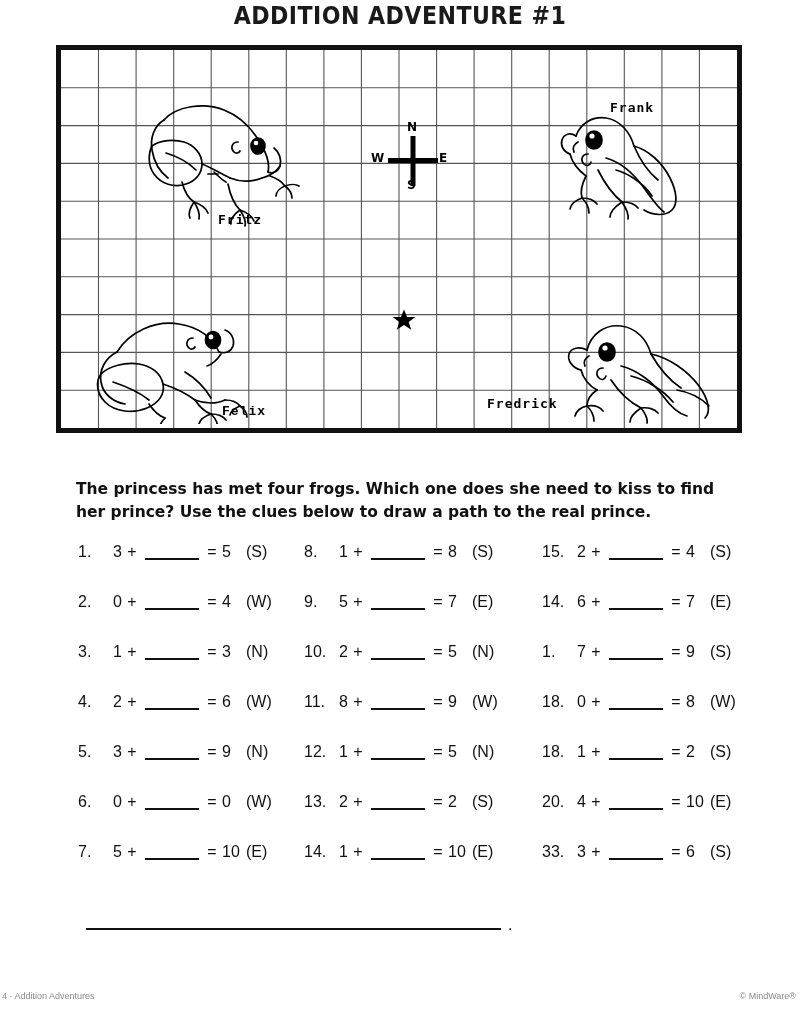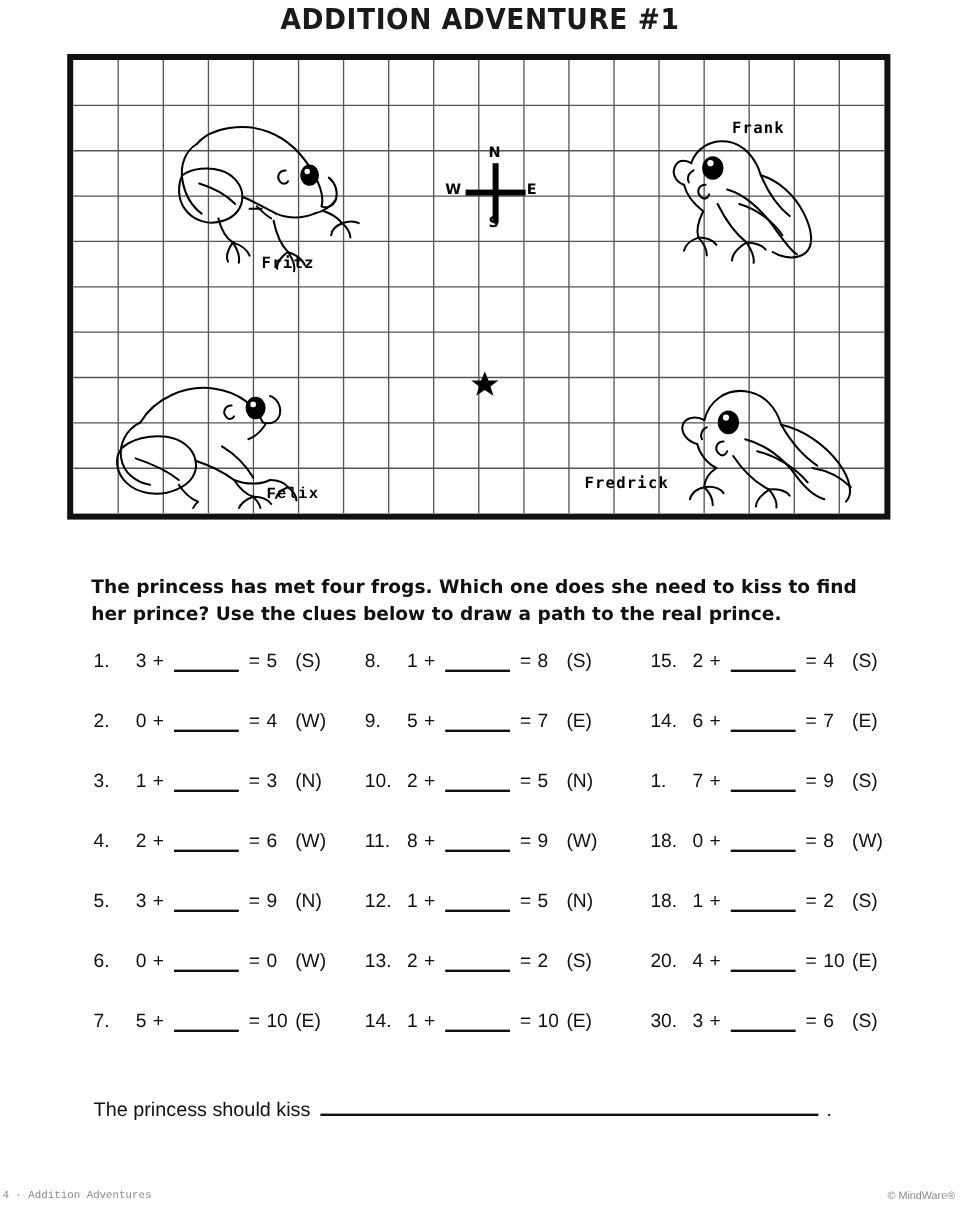--- a/index.html
+++ b/index.html
@@ -172,21 +172,21 @@
     top: 991px;
     width: 800px;
     height: 20px;
   }
   #footer-left {
     position: absolute;
     left: 2px;
     top: 0;
     font-size: 9px;
     color: #8a8a8a;
-    font-family: Liberation Mono, monospace;
+    font-family: Liberation Sans, sans-serif;
   }
   #footer-right {
     position: absolute;
     right: 4px;
     top: 0;
     font-size: 9px;
     color: #8a8a8a;
     font-family: "Liberation Sans", sans-serif;
   }
 </style>
@@ -553,34 +553,33 @@
     <div class="problem-row">
       <span class="p-num">20.</span>
       <span class="p-addend">4</span>
       <span class="p-plus">+</span>
       <span class="p-blank"></span>
       <span class="p-eq">=</span>
       <span class="p-sum">10</span>
       <span class="p-dir">(E)</span>
     </div>
     <div class="problem-row">
-      <span class="p-num">30.</span>
+      <span class="p-num">33.</span>
       <span class="p-addend">3</span>
       <span class="p-plus">+</span>
       <span class="p-blank"></span>
       <span class="p-eq">=</span>
       <span class="p-sum">6</span>
       <span class="p-dir">(S)</span>
     </div>
   </div>
 
 </div>
 
 <div id="answer-line">
-  <span>The princess should kiss</span>
   <span id="answer-blank"></span>
   <span>.</span>
 </div>
 
 <div id="footer">
   <span id="footer-left">4 · Addition Adventures</span>
   <span id="footer-right">© MindWare®</span>
 </div>
 
 </body></html>

